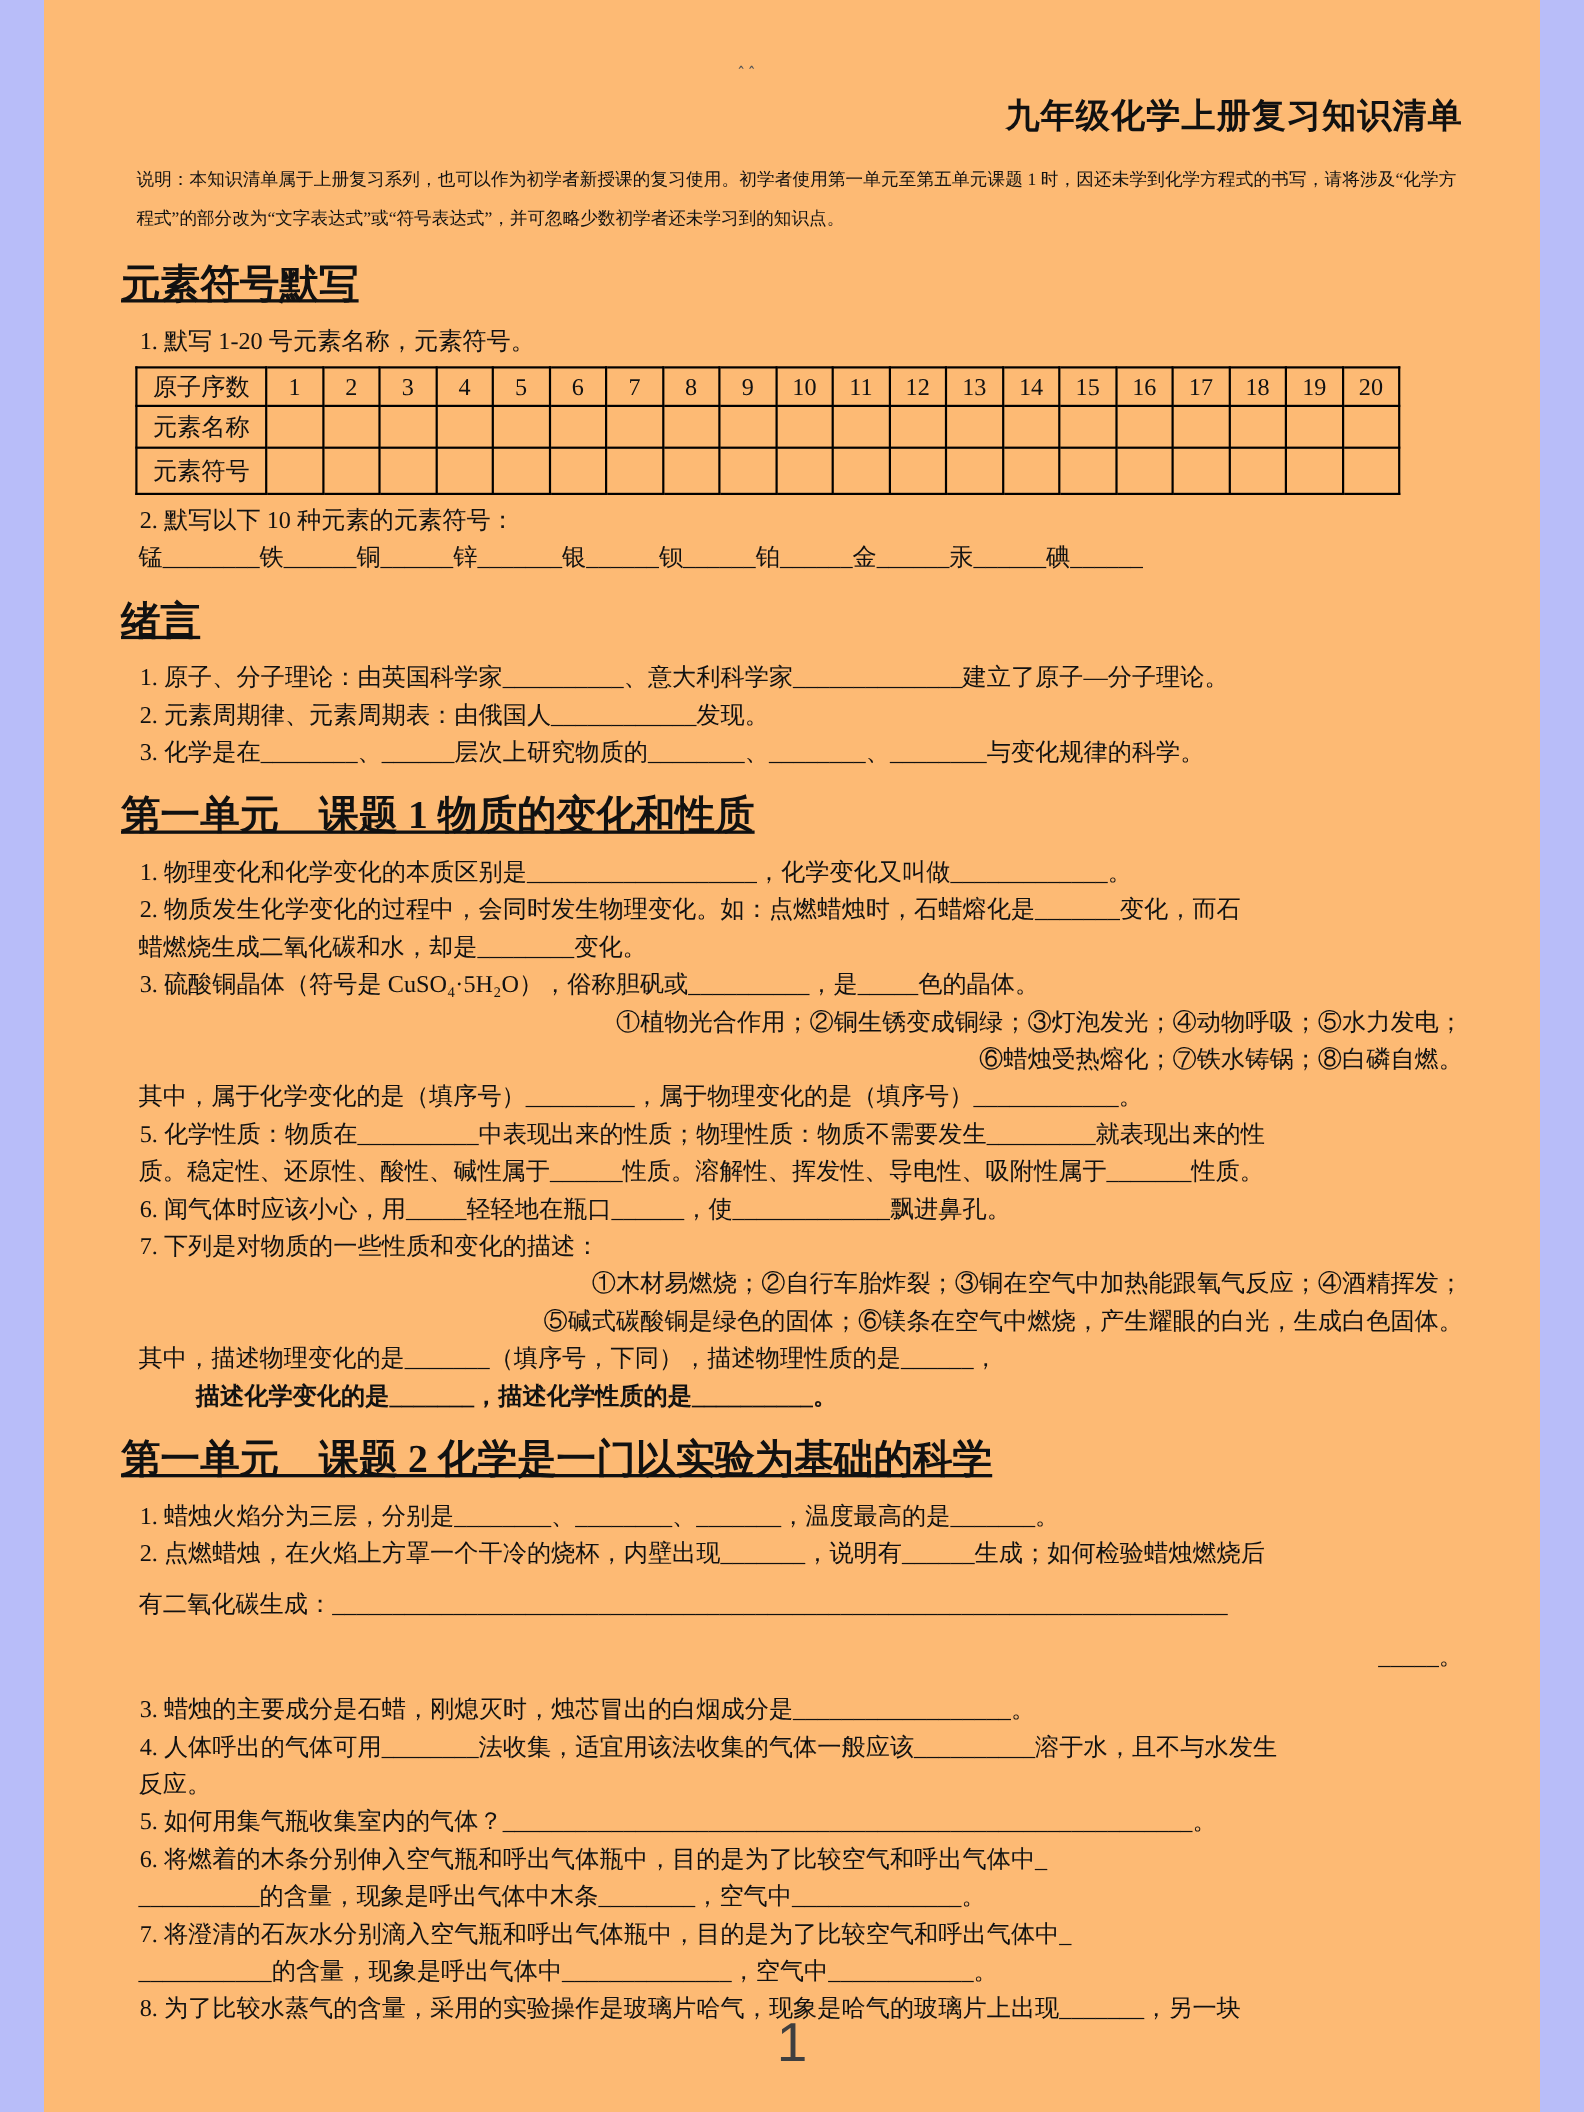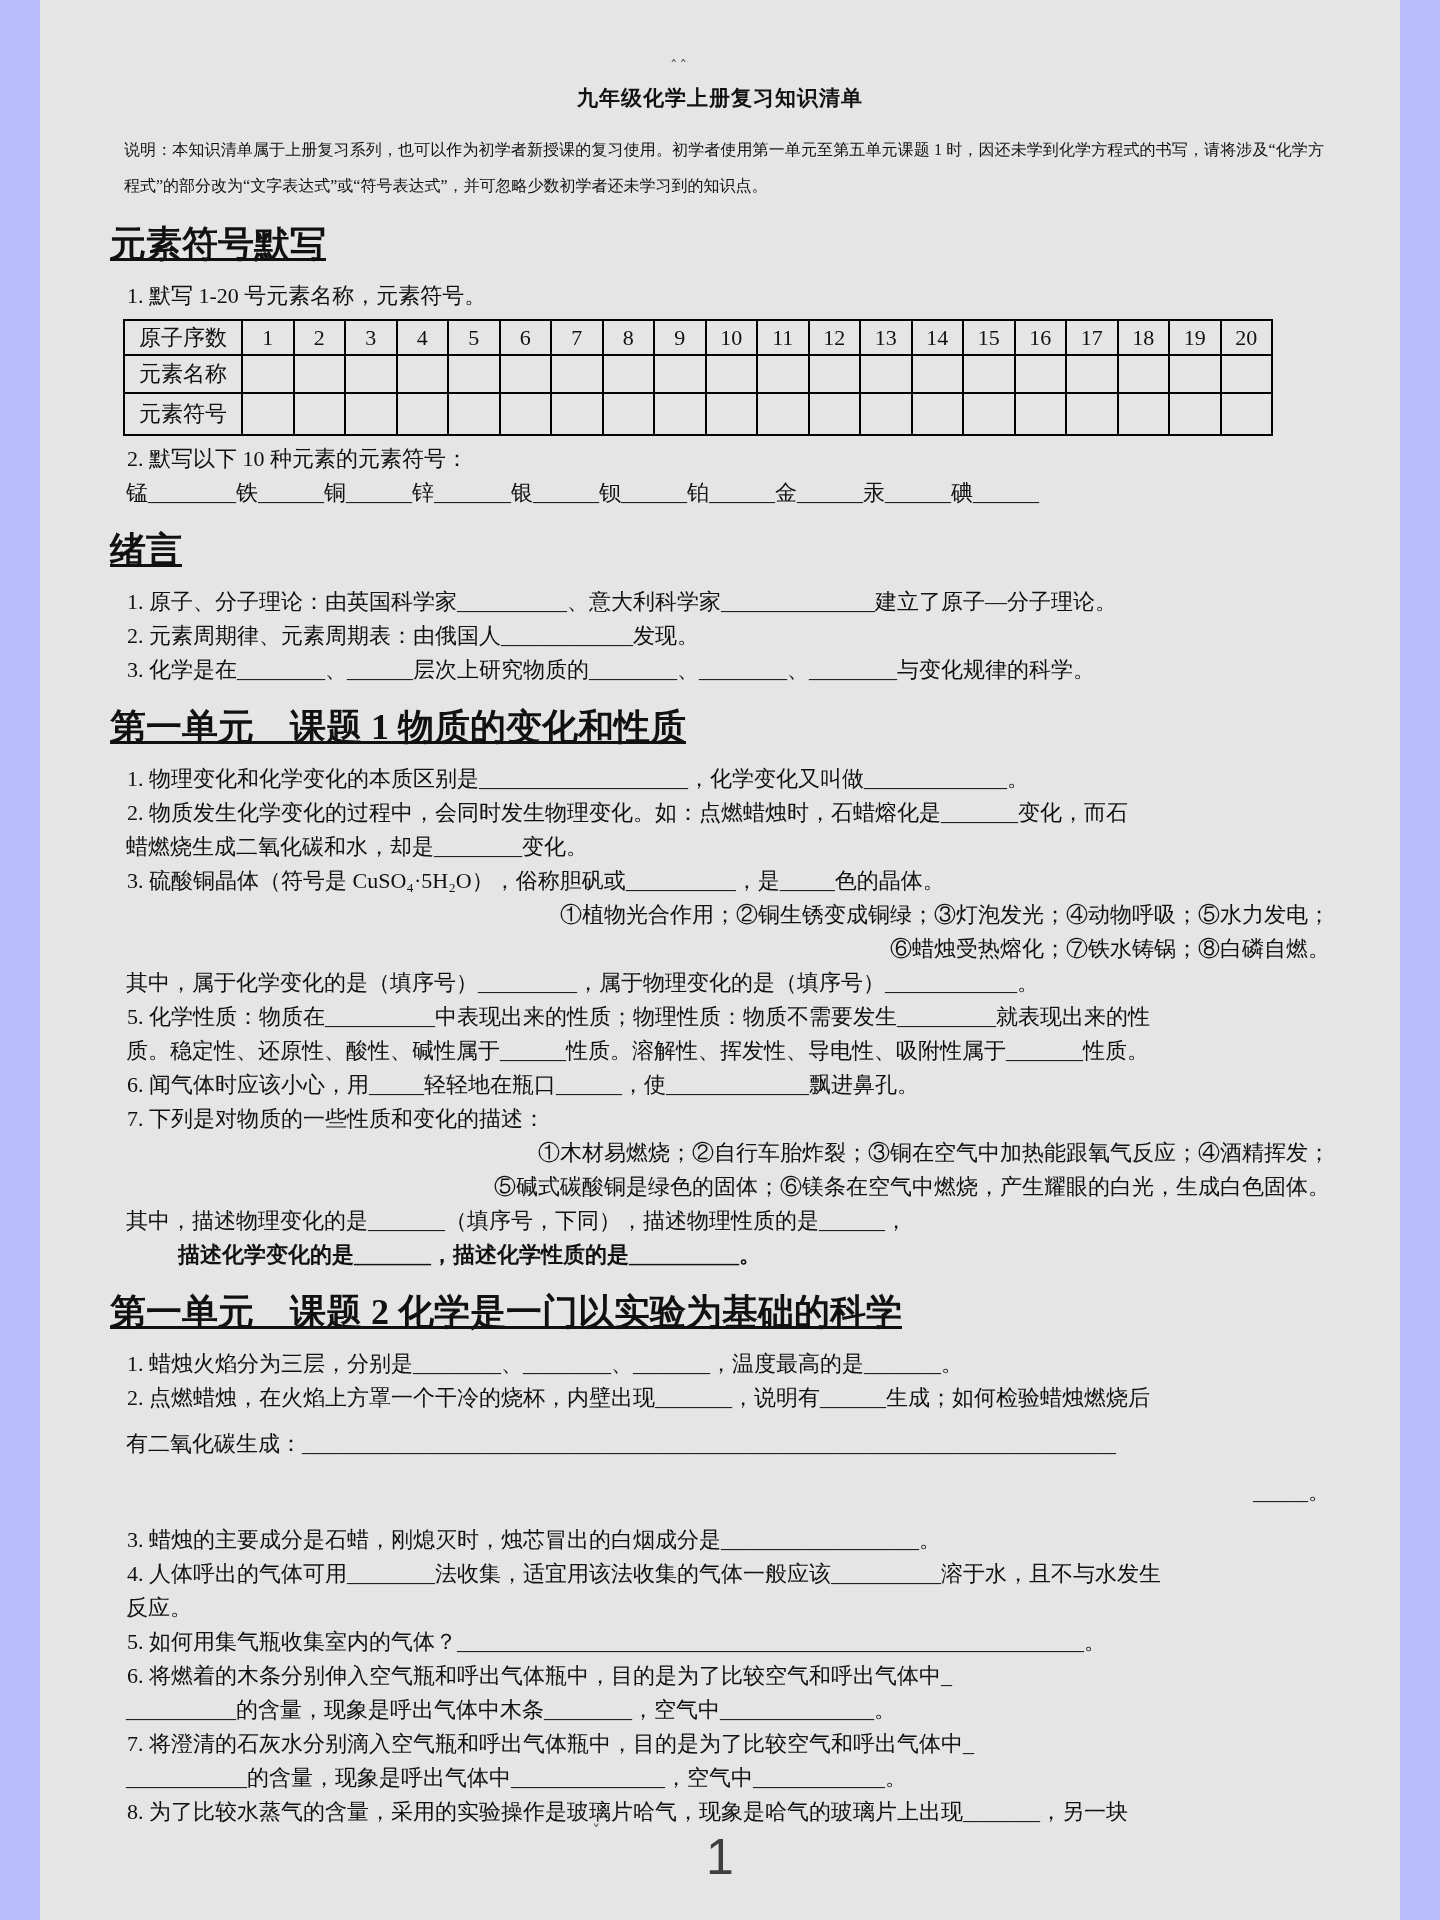--- a/index.html
+++ b/index.html
@@ -7,28 +7,28 @@
     width:1440px;height:1920px;
     background:#b8bdf9;
     font-family:"Liberation Serif","DejaVu Serif",serif;
     color:#111;
     position:relative;
     overflow:hidden;
   }
   .page{
     position:absolute;left:40px;top:0;
     width:1360px;height:1920px;
-    background:#e5e5e5;
+    background:#fdba74;
   }
   .content{
     padding:56px 70px 0 70px;
   }
   .doc-title{
-    text-align:center;
-    font-size:21px;font-weight:bold;
+    text-align:right;
+    font-size:31px;font-weight:bold;
     margin:28px 0 20px 0;
     letter-spacing:1px;
   }
   .intro{
     font-size:16px;line-height:36px;
     text-align:justify;
     margin:0 6px 0 14px;
   }
   .sec-h{
     text-align:left;

